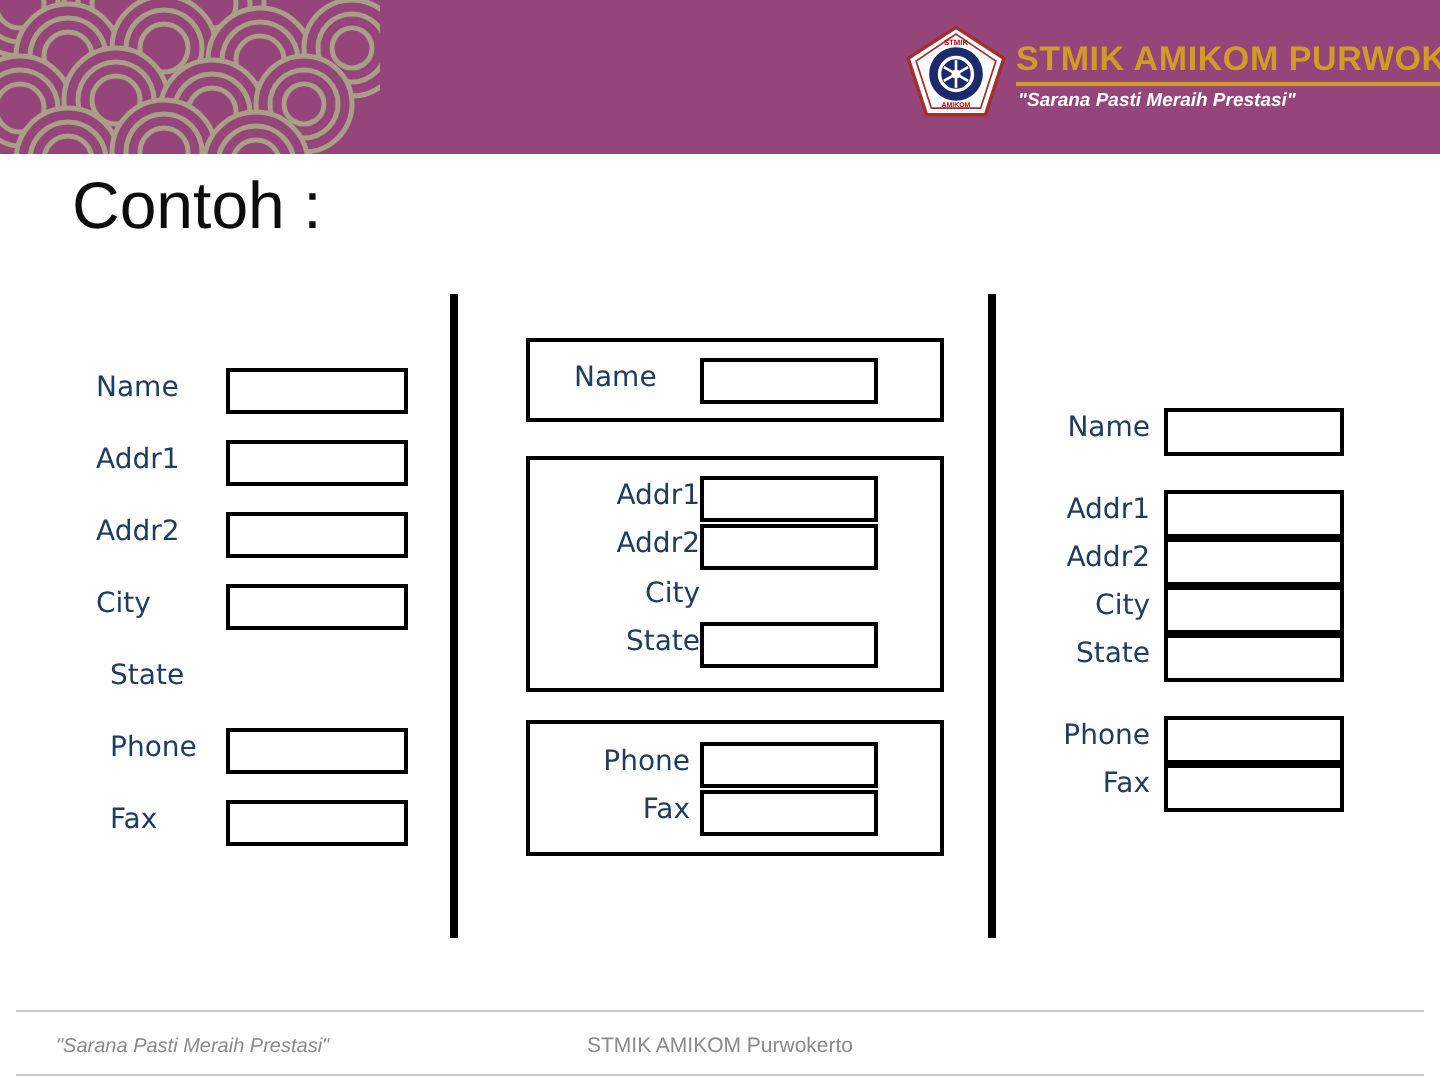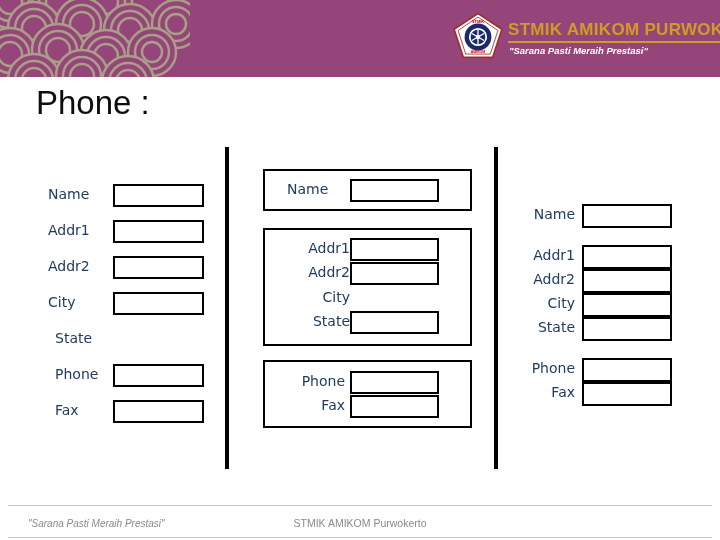--- a/index.html
+++ b/index.html
@@ -145,21 +145,21 @@
         <line x1="23" y1="34" x2="37" y2="26"></line>
       </g>
       <circle cx="30" cy="30" r="2.6" fill="#ffffff"></circle>
       <text x="30" y="49" font-size="4" font-weight="bold" fill="#C00000" text-anchor="middle" font-family="Liberation Sans, sans-serif">AMIKOM</text>
     </svg>
 
     <div class="inst-name">STMIK AMIKOM PURWOKERTO</div>
     <div class="tagline">"Sarana Pasti Meraih Prestasi"</div>
   </div>
 
-  <div class="slide-title">Phone :</div>
+  <div class="slide-title">Contoh :</div>
 
   <div class="vline" style="left:225px"></div>
   <div class="vline" style="left:494px"></div>
 
   <span class="lbl" style="left:48px; top:186px">Name</span>
   <div class="ibox" style="left:113px; top:184px"></div>
 
   <span class="lbl" style="left:48px; top:222px">Addr1</span>
   <div class="ibox" style="left:113px; top:220px"></div>
 

